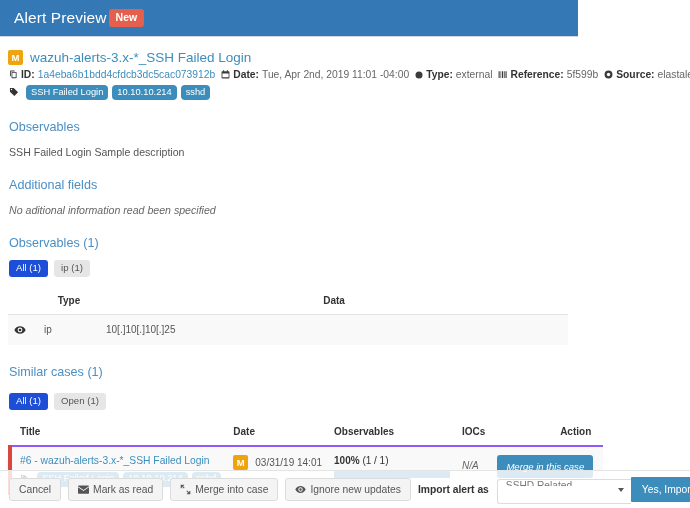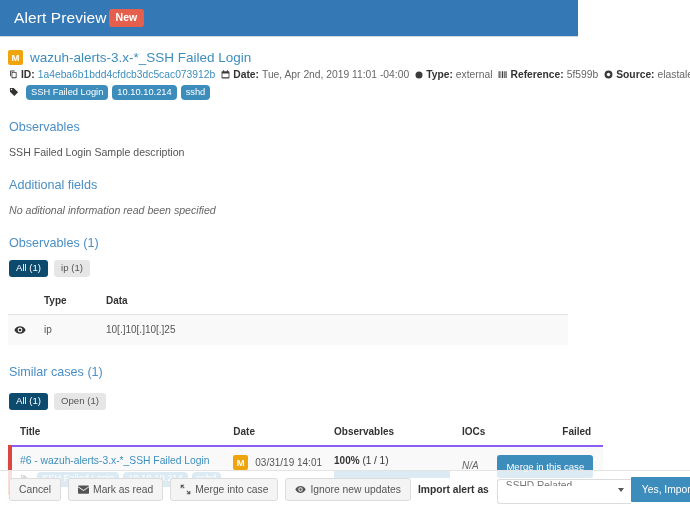--- a/index.html
+++ b/index.html
@@ -101,28 +101,28 @@
   }
   .sec-text { font-size: 10.6px; color:#555; margin: 12px 0 0 1px; }
   .sec-text.italic { font-style: italic; color:#666; }
 
   
   .pill-row { display:flex; gap: 6px; margin: 10px 0 0 1px; }
   .pill {
     font-size: 9.6px; padding: 3.5px 7px 4px;
     border-radius: 3px; line-height:1; white-space: nowrap;
   }
-  .pill.active { background:#0c4a6e; color:#fff; }
+  .pill.active { background:#1d4ed8; color:#fff; }
   .pill.idle { background:#e6e6e6; color:#555; }
 
   
   table.tbl { width: 100%; border-collapse: collapse; margin-top: 12px; }
   table.tbl th {
     font-size: 10px; font-weight: bold; color:#333;
-    text-align: left; padding: 6px 6px 8px 6px;
+    text-align: center; padding: 6px 6px 8px 6px;
     border-bottom: 1px solid #e2e2e2;
   }
   table.tbl td {
     font-size: 10px; color:#555;
     padding: 9px 6px; vertical-align: middle;
   }
   .obs-row td { background:#f9f9f9; }
   .eye { color:#333; font-size: 11px; }
 
   
@@ -143,20 +143,21 @@
     margin-top: 5px; width: 116px; height: 7px;
     background: #e9e9e9; border-radius: 1px; overflow: hidden;
   }
   .progress > i { display:block; height:100%; background:#3c8dbc; }
   .iocs { font-size: 10px; font-style: italic; color:#666; }
   .btn-merge-case {
     background:#3c8dbc; color:#fff; border:none;
     font-size: 9.6px; padding: 6px 9px; border-radius: 3px;
     white-space: nowrap; cursor:pointer;
     font-family: "Liberation Sans", sans-serif;
+    font-style: italic;
   }
   .action-cell { text-align: right; padding-right: 10px !important; }
 
   
   .footer {
     position: absolute; left:0; bottom:0; z-index: 2;
     width: 690px; height: 38px;
     background: rgba(255,255,255,0.82);
     border-top: 1px solid #e4e4e4;
     display:flex; align-items:center;
@@ -322,21 +323,21 @@
       <span class="pill active">All (1)</span>
       <span class="pill idle">Open (1)</span>
     </div>
     <table class="sc-table">
       <thead>
         <tr>
           <th style="width:268px; padding-left:10px">Title</th>
           <th style="width:92px">Date</th>
           <th style="width:128px">Observables</th>
           <th style="width:80px">IOCs</th>
-          <th class="right">Failed</th>
+          <th class="right">Action</th>
         </tr>
       </thead>
       <tbody>
         <tr>
           <td class="first">
             <div class="sc-link">#6 - wazuh-alerts-3.x-*_SSH Failed Login</div>
             <div class="sc-tags">
               <span class="tag-icon">
                 <svg width="10" height="10" viewBox="0 0 16 16">
                     <path fill="currentColor" d="M1.5 1.5h6l7 7-6 6-7-7v-6zm2.6 1.4a1.1 1.1 0 1 0 0 2.2 1.1 1.1 0 0 0 0-2.2z"></path>

